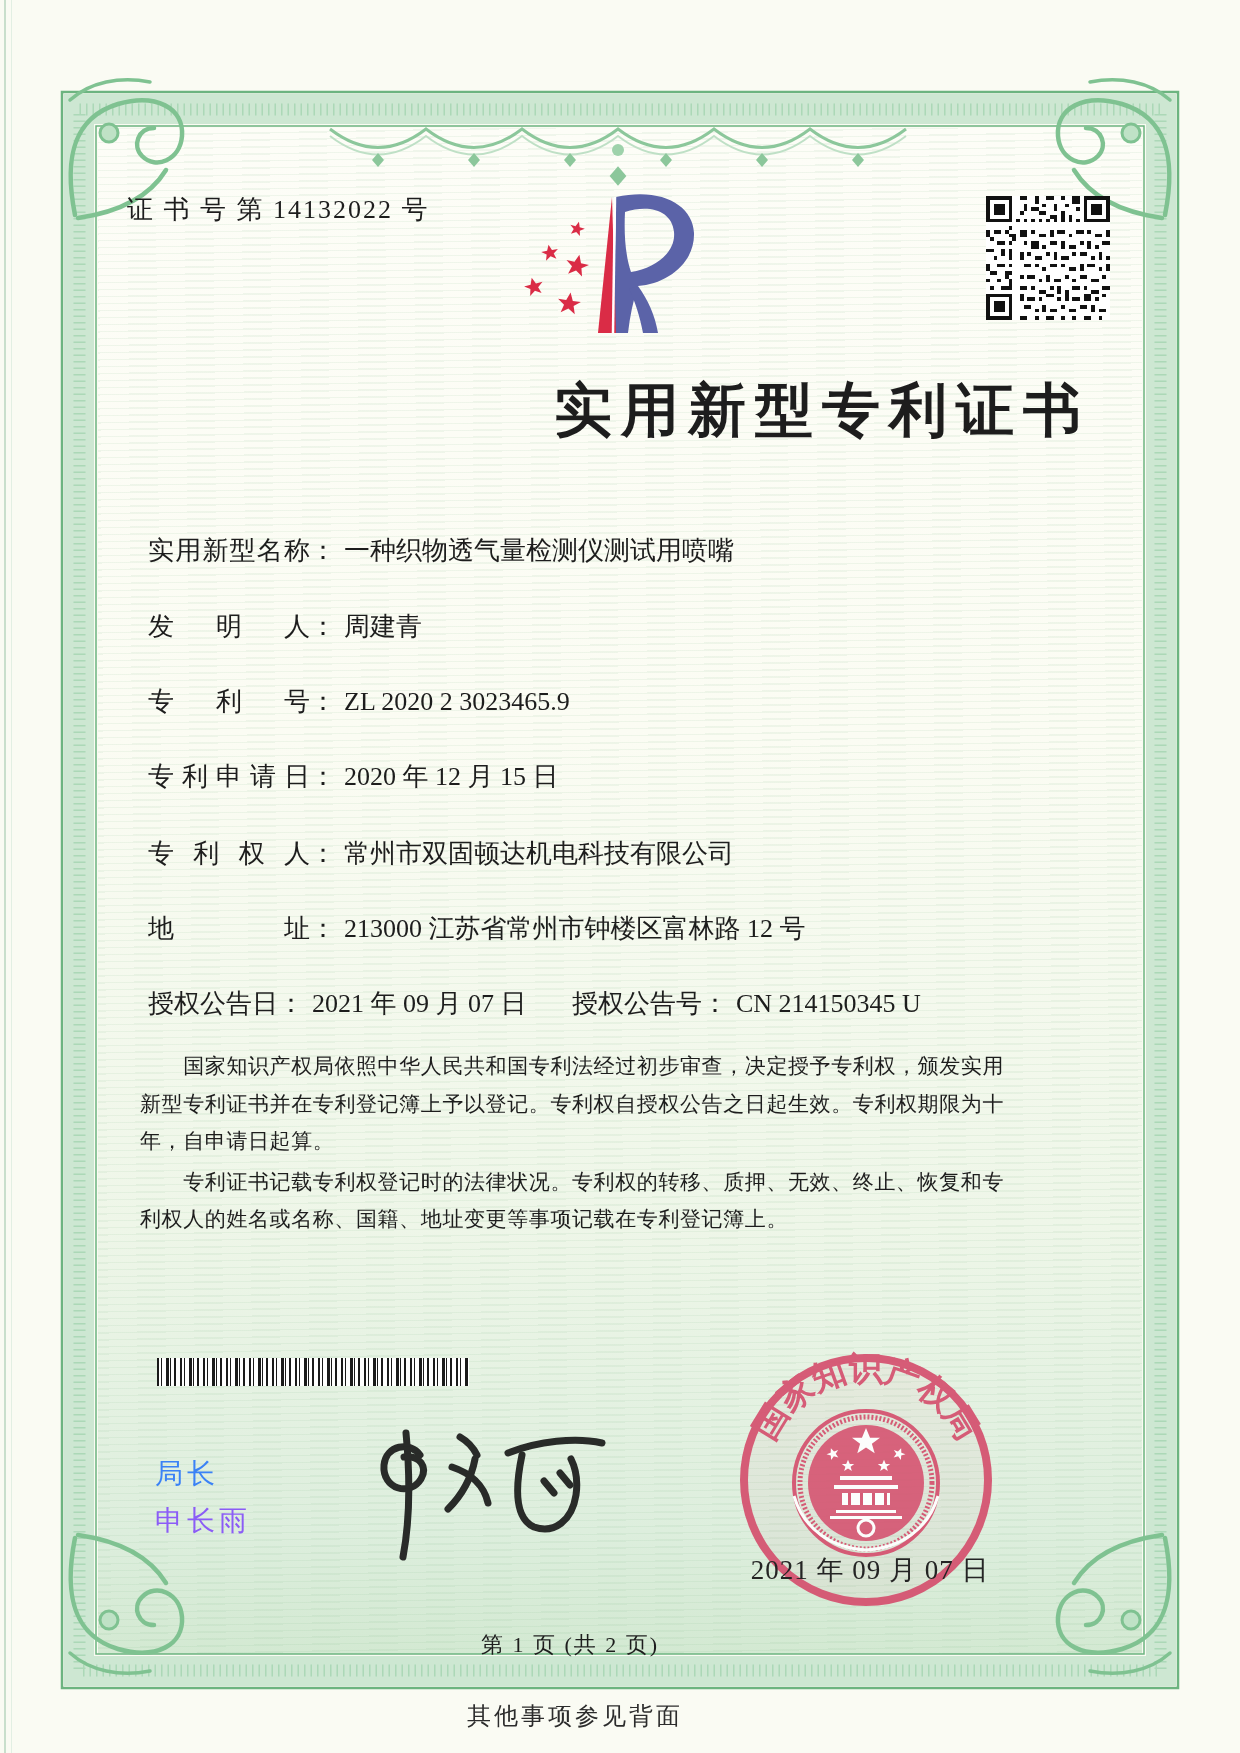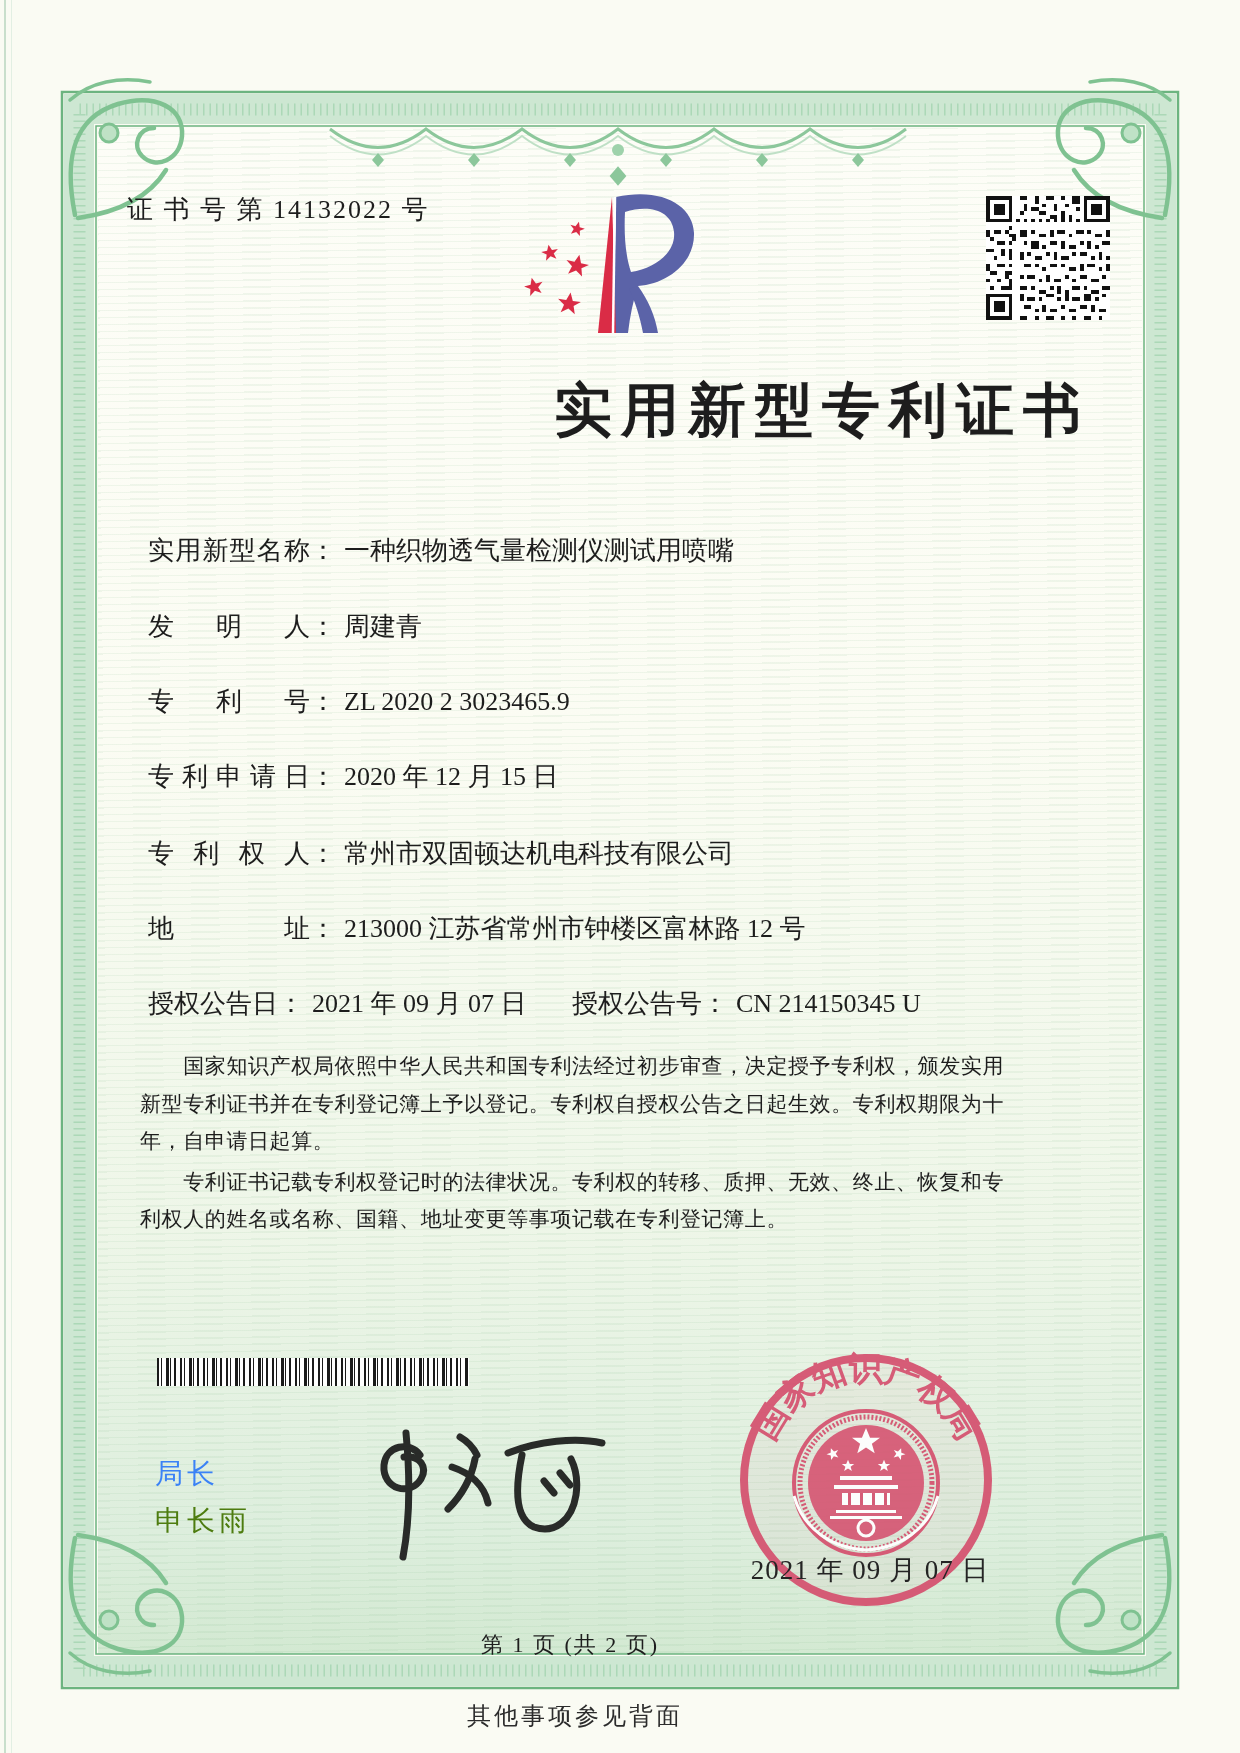--- a/index.html
+++ b/index.html
@@ -19,21 +19,21 @@
   .flabel{display:inline-block;width:162px;text-align:justify;text-align-last:justify;}
   .fvalue{margin-left:8px;}
   .grant2{position:absolute;left:424px;top:0;white-space:nowrap;}
   .bodyline{left:140px;font-size:21px;letter-spacing:0.6px;white-space:nowrap;z-index:3;}
   .barcode{left:157px;top:1358px;width:312px;height:28px;z-index:3;
      background:repeating-linear-gradient(90deg,#1a1a1a 0 2px,#fff 2px 4px,#1a1a1a 4px 5px,#fff 5px 9px,
      #1a1a1a 9px 12px,#fff 12px 13px,#1a1a1a 13px 14px,#fff 14px 17px,#1a1a1a 17px 19px,#fff 19px 23px);}
   .director-title{left:155px;top:1455px;font-size:28px;letter-spacing:4px;z-index:3;
      font-family:"Liberation Sans","DejaVu Sans",sans-serif;color:#3b82f6;}
   .director-name{left:155px;top:1502px;font-size:28px;letter-spacing:4px;z-index:3;
-     font-family:"Liberation Sans","DejaVu Sans",sans-serif;color:#4d7c0f;}
+     font-family:"Liberation Sans","DejaVu Sans",sans-serif;color:#8b5cf6;}
   .signature{left:340px;top:1415px;z-index:5;}
   .seal{left:730px;top:1344px;z-index:4;opacity:0.93;}
   .sealdate{left:745px;top:1552px;width:250px;text-align:center;font-size:27px;color:#242424;
      letter-spacing:1px;z-index:6;}
   .pagefooter{left:0;width:1140px;top:1630px;text-align:center;font-size:22px;letter-spacing:2px;z-index:3;}
   .backnote{left:0;width:1150px;top:1700px;text-align:center;font-size:24px;letter-spacing:3px;
      color:#2c2c2c;z-index:3;}
   .qr{left:986px;top:196px;z-index:3;}
   .logo{left:515px;top:185px;z-index:3;}
 </style>

